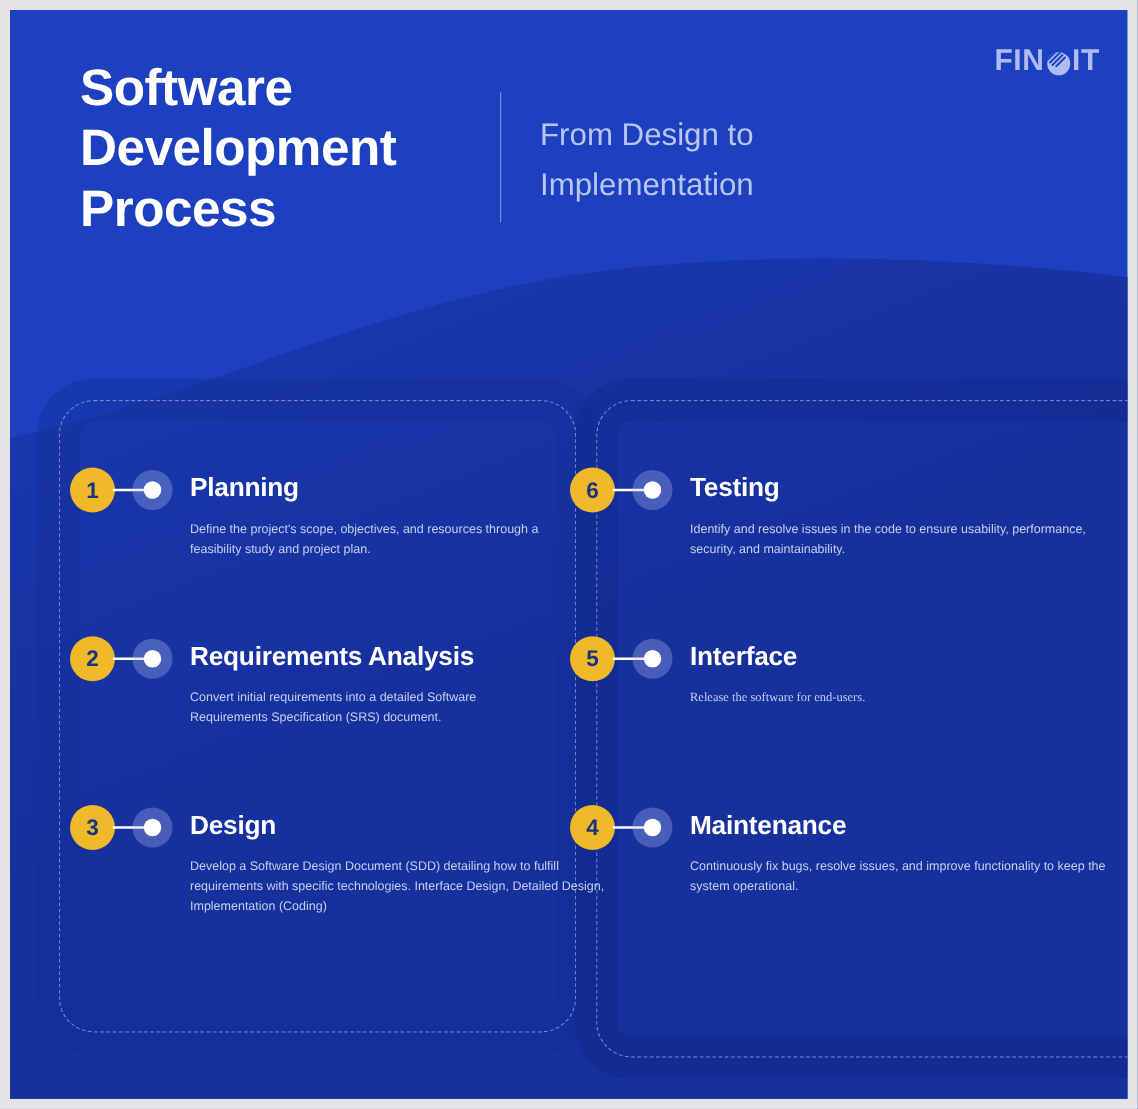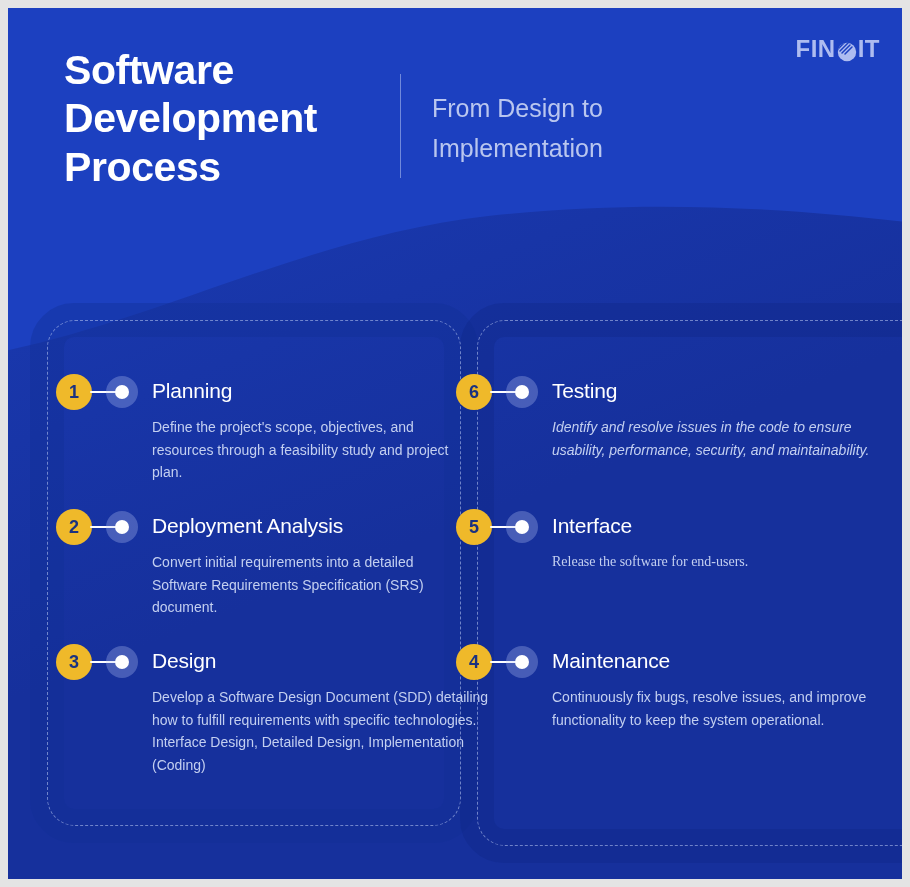--- a/index.html
+++ b/index.html
@@ -153,29 +153,29 @@
     width:14px; height:14px;
     border-radius:50%;
     background:#ffffff;
   }
 
   .step-title {
     position:absolute;
     left:96px; top:5px;
     color:#ffffff;
     font-size:21px;
-    font-weight:normal;
+    font-weight:bold;
     white-space:nowrap;
     letter-spacing:-0.2px;
   }
   .step-desc {
     position:absolute;
     left:96px; top:42px;
     color:#c3cff0;
-    font-size:14px;
+    font-size:10px;
     line-height:1.62;
     font-weight:normal;
   }
 </style>
 </head>
 <body>
 
 <div id="canvas">
 
   <div class="wave">
@@ -238,21 +238,21 @@
   </div>
 
   <div class="step" style="left:48px; top:501px;">
     <div class="marker">
       <div class="num-circle">2</div>
       <div class="connector"></div>
       <div class="halo">
           <div class="halo-dot"></div>
         </div>
     </div>
-    <div class="step-title">Deployment Analysis</div>
+    <div class="step-title">Requirements Analysis</div>
     <div class="step-desc" style="width:282px;">Convert initial requirements into a detailed Software Requirements Specification (SRS) document.</div>
   </div>
 
   <div class="step" style="left:48px; top:636px;">
     <div class="marker">
       <div class="num-circle">3</div>
       <div class="connector"></div>
       <div class="halo">
           <div class="halo-dot"></div>
         </div>
@@ -263,21 +263,21 @@
 
   <div class="step" style="left:448px; top:366px;">
     <div class="marker">
       <div class="num-circle">6</div>
       <div class="connector"></div>
       <div class="halo">
           <div class="halo-dot"></div>
         </div>
     </div>
     <div class="step-title">Testing</div>
-    <div class="step-desc" style="width:330px;font-style:italic;">Identify and resolve issues in the code to ensure usability, performance, security, and maintainability.</div>
+    <div class="step-desc" style="width:330px;">Identify and resolve issues in the code to ensure usability, performance, security, and maintainability.</div>
   </div>
 
   <div class="step" style="left:448px; top:501px;">
     <div class="marker">
       <div class="num-circle">5</div>
       <div class="connector"></div>
       <div class="halo">
           <div class="halo-dot"></div>
         </div>
     </div>

